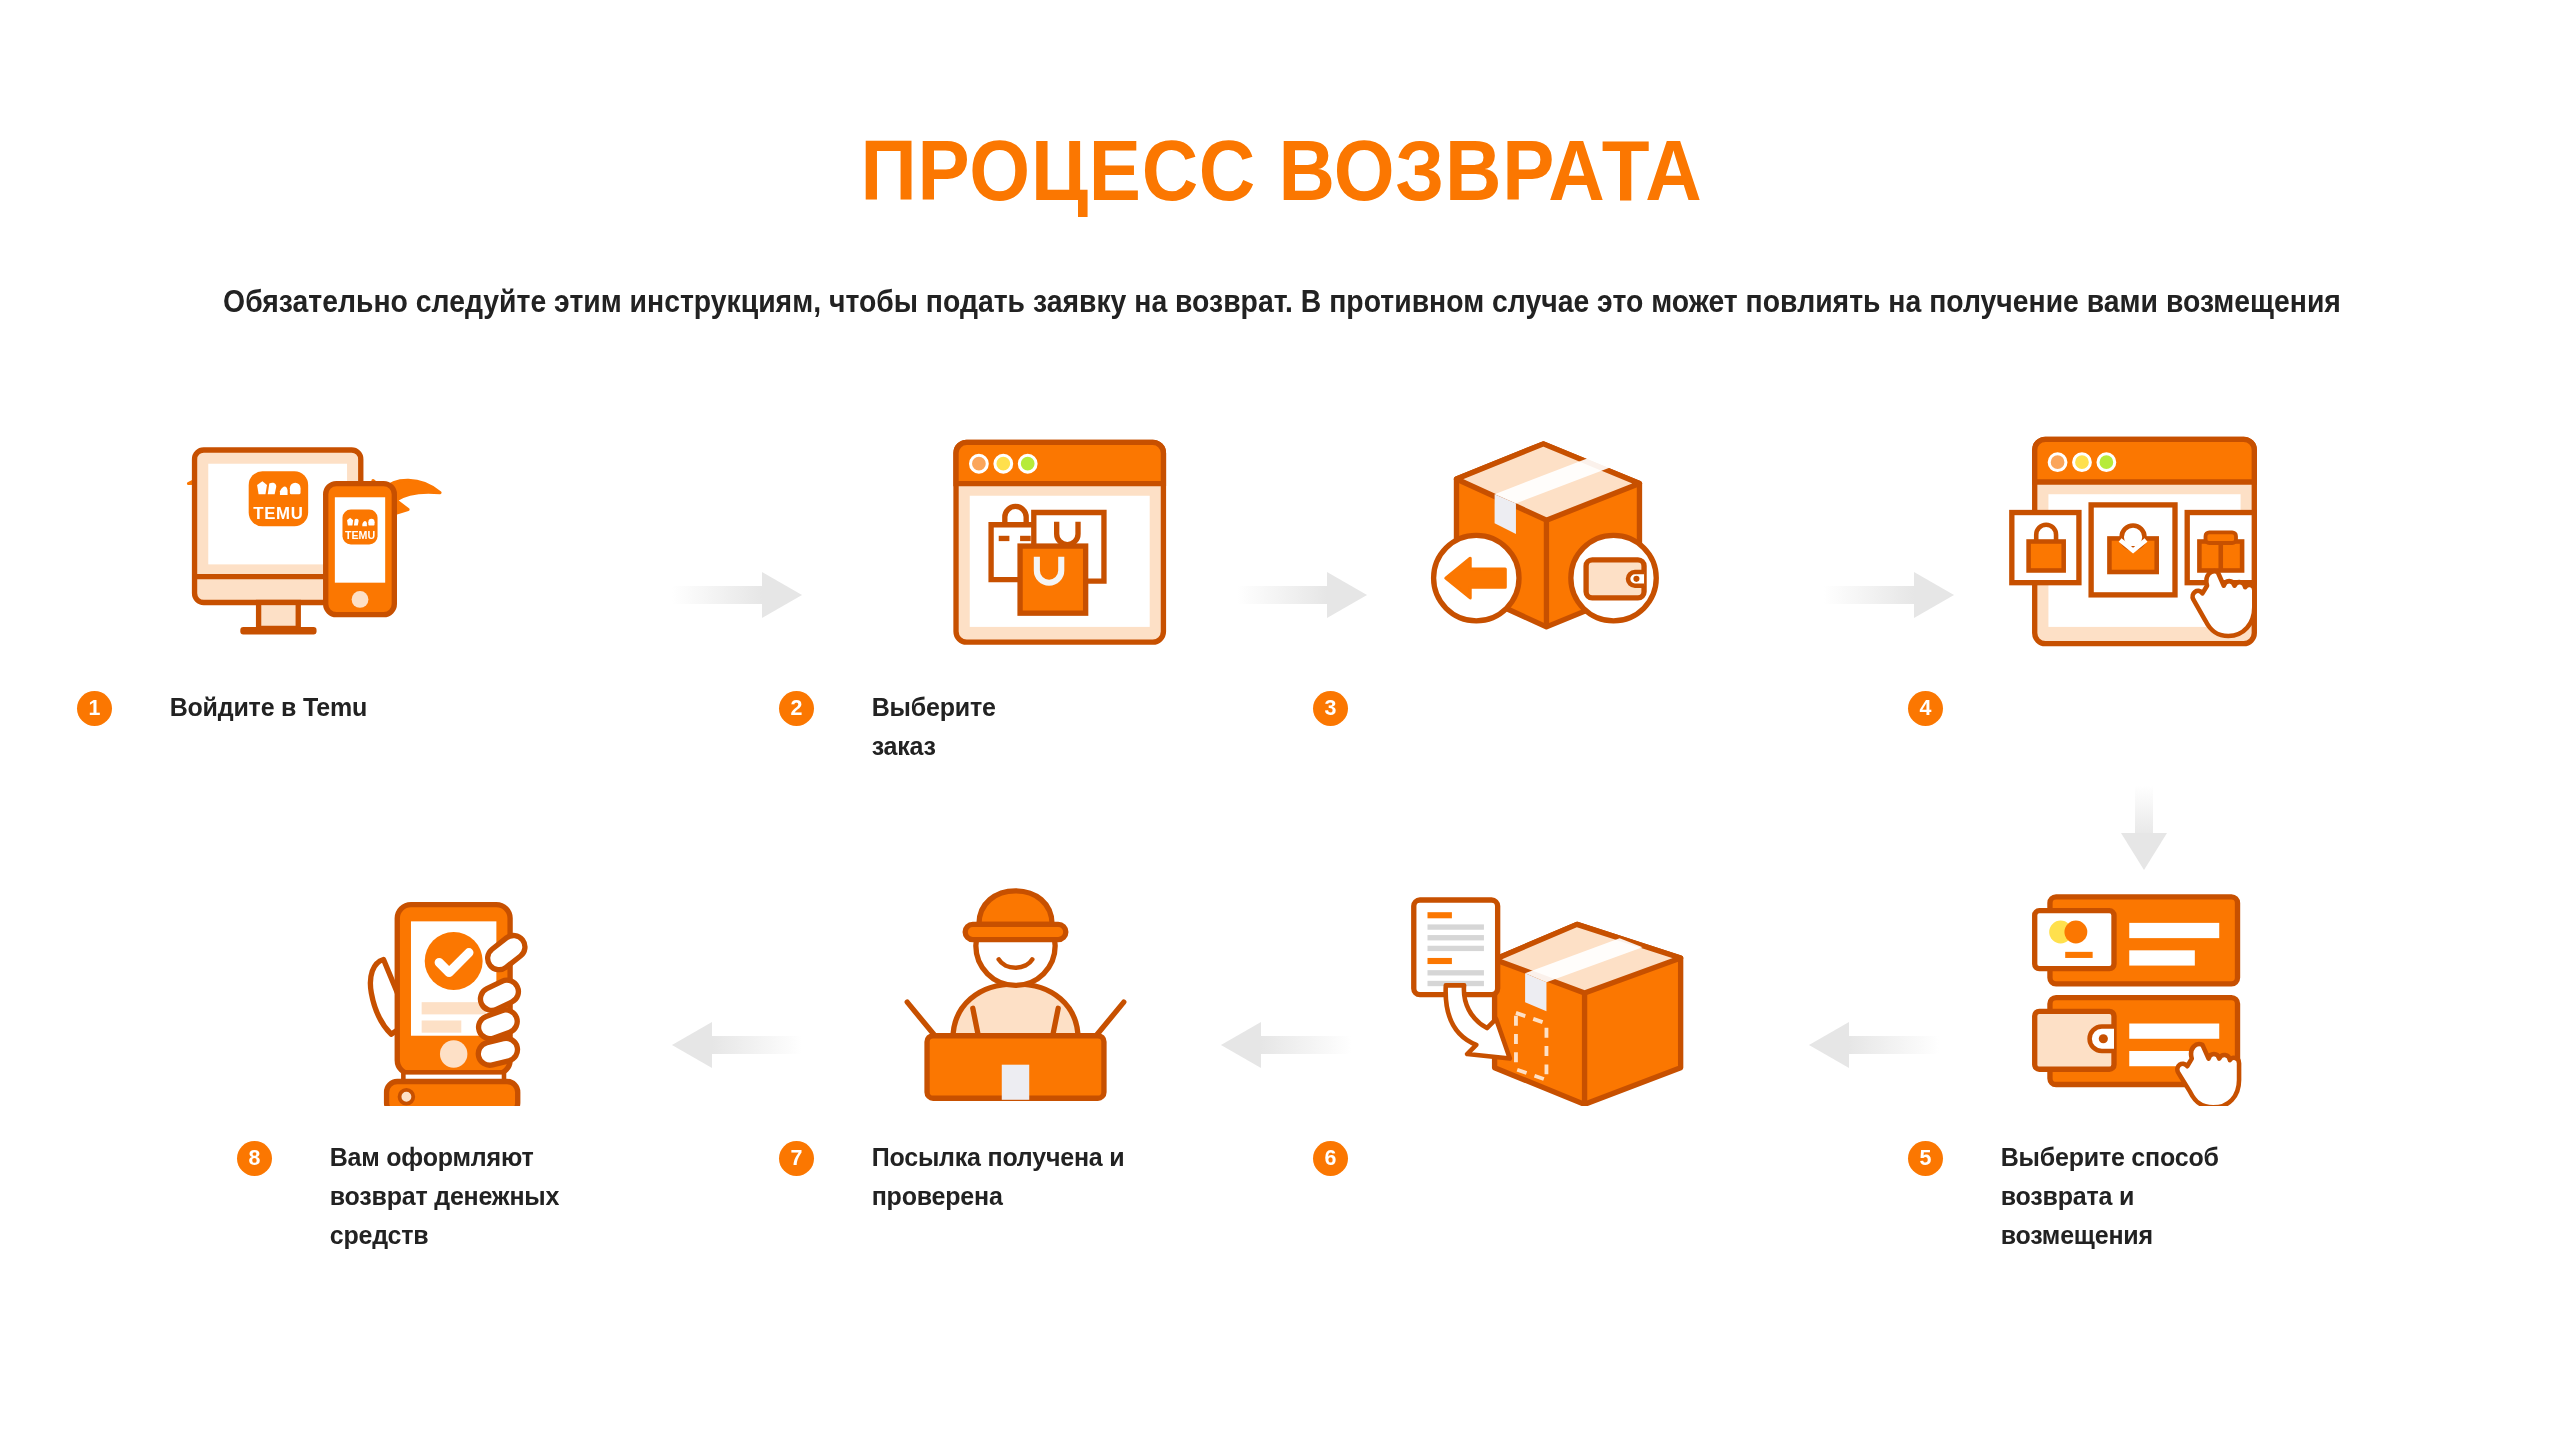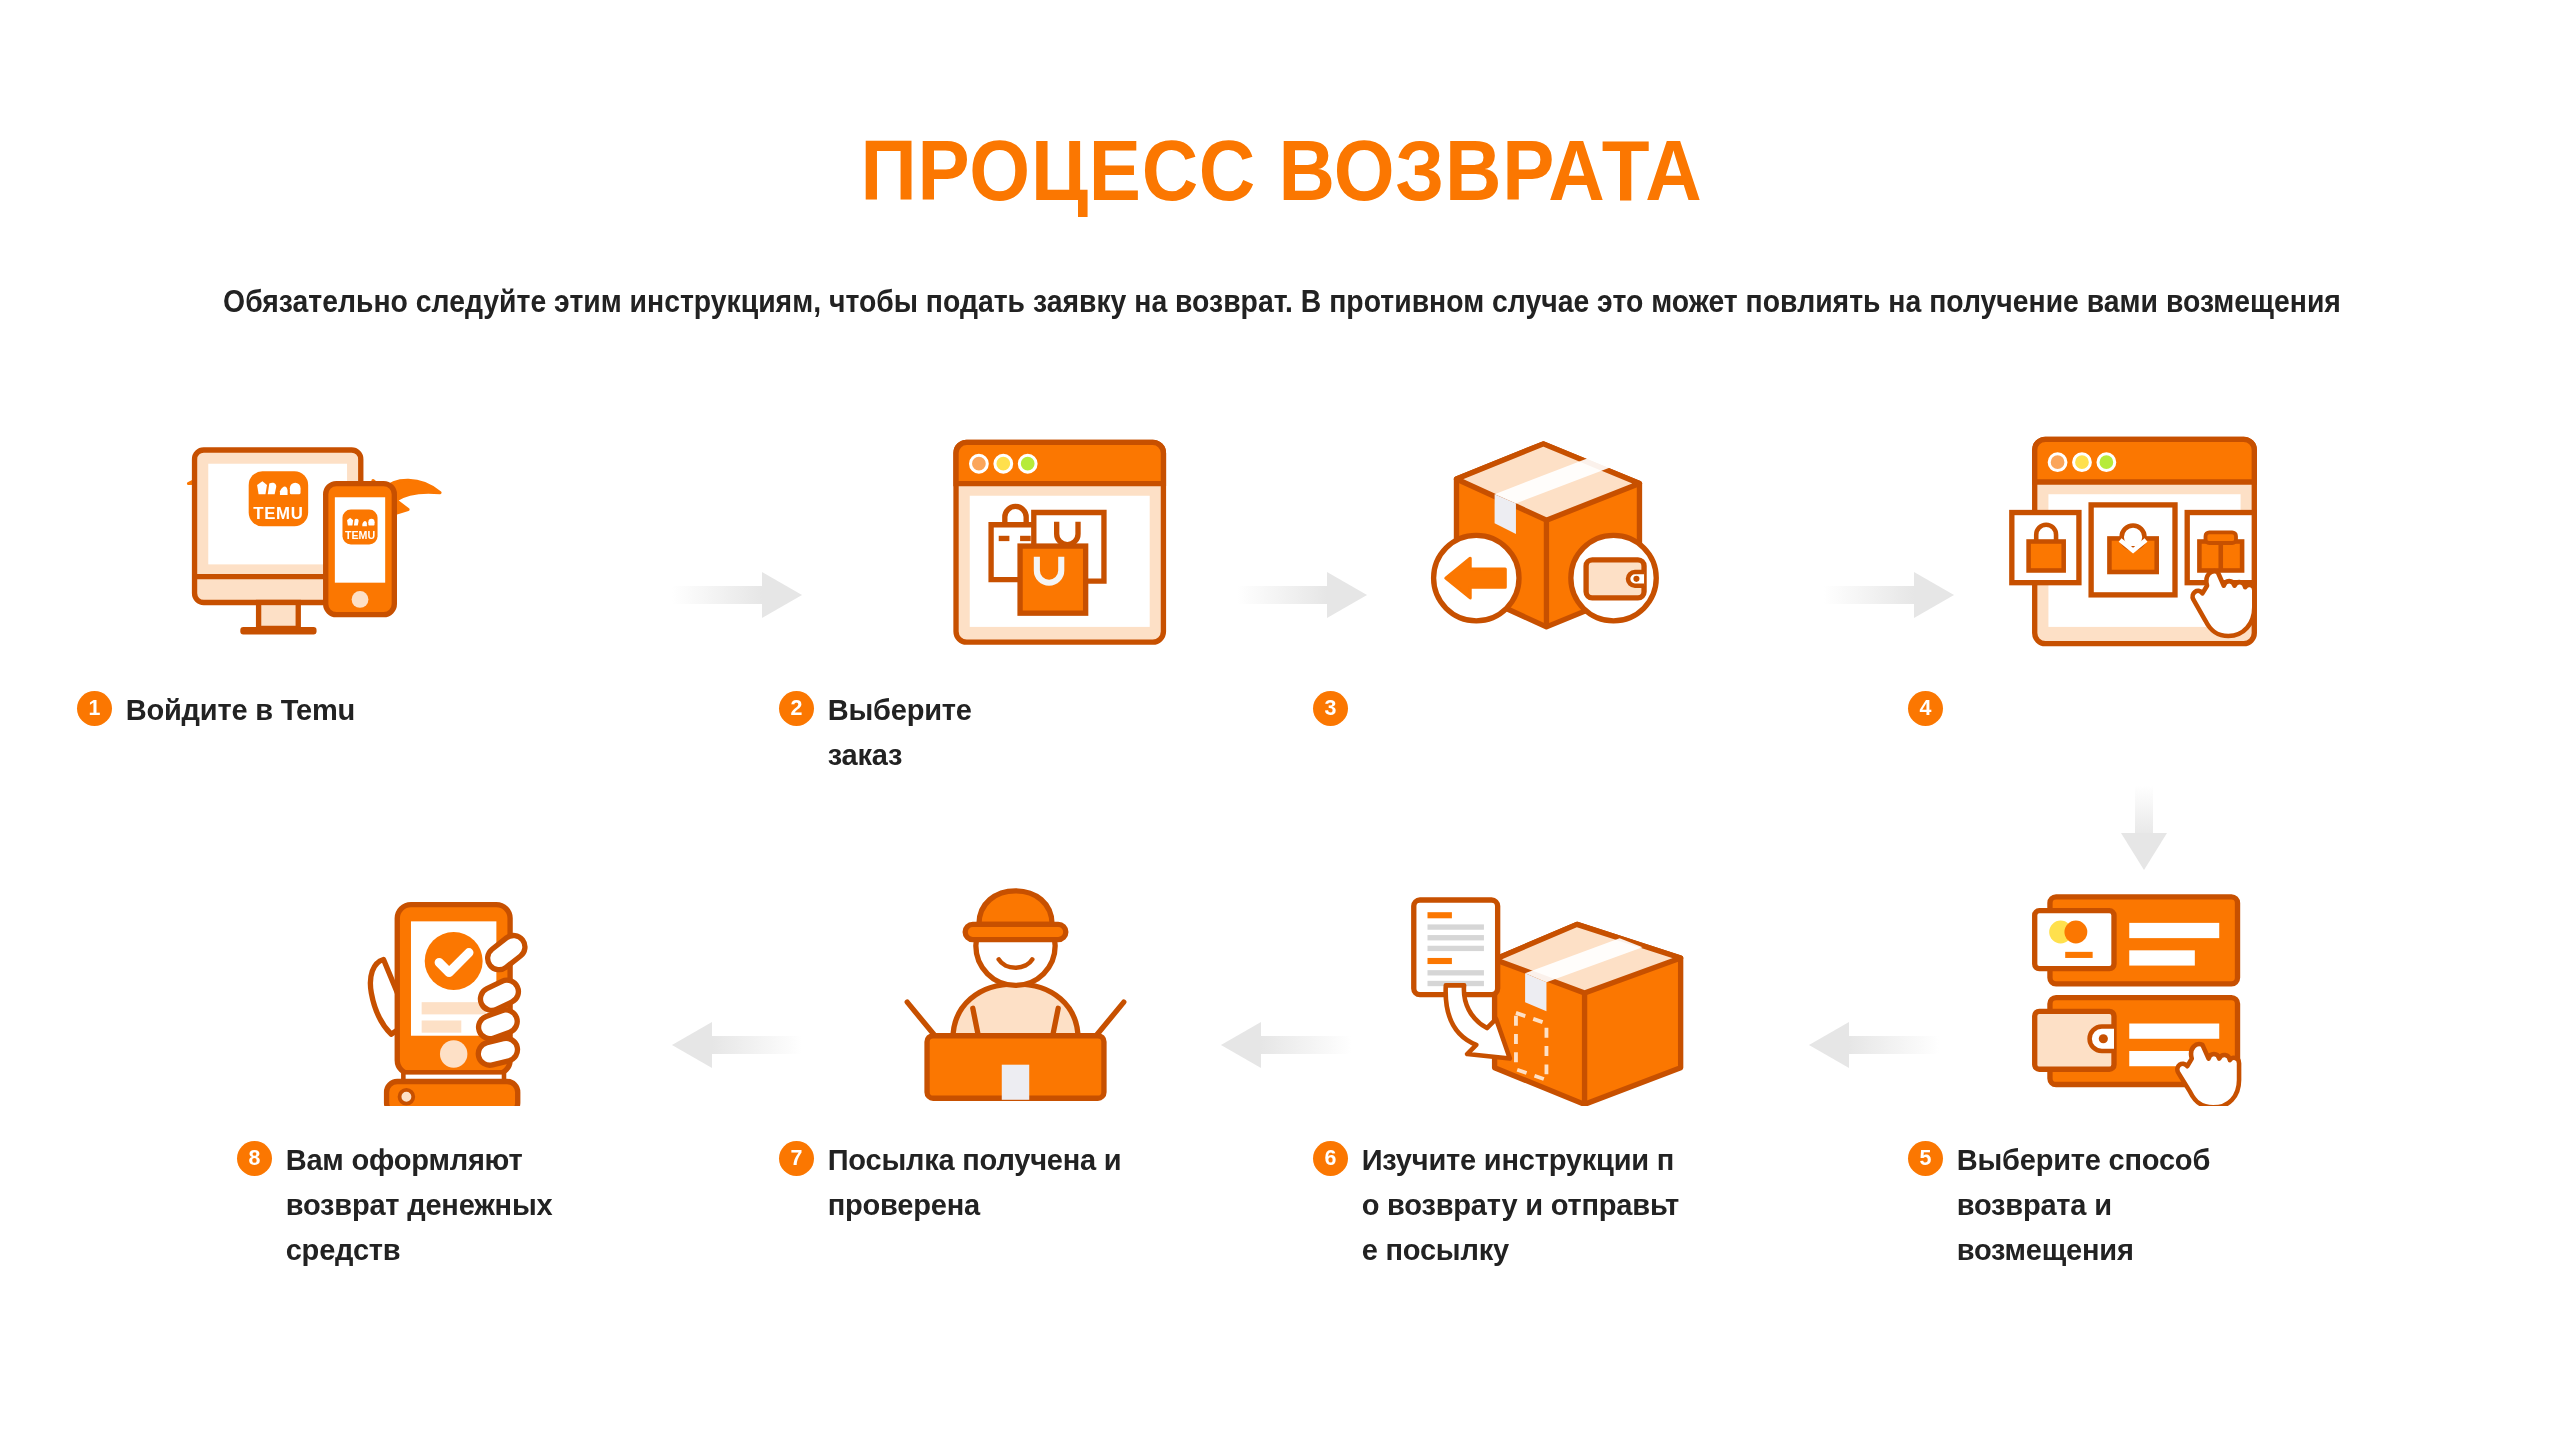--- a/index.html
+++ b/index.html
@@ -41,23 +41,24 @@
   .label-row { display: flex; align-items: flex-start; gap: 13.7px; margin-top: 32px; }
   .badge {
     flex: 0 0 auto;
     width: 35px; height: 35px; border-radius: 50%;
     background: #FB7701; color: #fff;
     font-size: 21.4px; font-weight: 700;
     display: flex; align-items: center; justify-content: center;
     margin-top: 3.1px;
   }
   .label-text {
-    font-size: 29px; font-weight: 700; color: #222222;
+    font-size: 25px; font-weight: 700; color: #222222;
     line-height: 1.55; letter-spacing: -0.2px;
     font-family: "Liberation Sans Narrow", "Liberation Sans", sans-serif;
+    margin-left: 44px;
   }
   .label-text span { display: block; white-space: nowrap; }
 
   
   .arrow-h {
     position: absolute; width: 130px; height: 46px;
   }
   .arrow-h .shaft {
     position: absolute; top: 13.7px; height: 18.3px; width: 90px;
   }
@@ -304,25 +305,20 @@
           <rect x="40" y="106" width="32" height="8" fill="#FB7701"></rect>
           <rect x="40" y="122" width="74" height="7" fill="#D6D6D6"></rect>
           <rect x="40" y="136" width="74" height="7" fill="#D6D6D6"></rect>
 
           <path d="M64 142 C62 182 74 208 104 220 L92 232 L148 238 L130 186 L118 198
                    C96 186 86 164 88 142 Z" fill="#ffffff" stroke="#C75000" stroke-width="6" stroke-linejoin="round"></path>
         </svg>
       </div>
       <div class="label-row">
         <div class="badge">6</div>
-        <div class="label-text">
-          <span>Изучите инструкции п</span>
-          <span>о возврату и отправьт</span>
-          <span>е посылку</span>
-        </div>
       </div>
     </div>
 
     <div class="arrow-h left" style="left:1205px; top:595px;">
       <div class="shaft"></div>
         <div class="head"></div>
     </div>
 
     <div class="step" style="left:763px; top:450px;">
       <div class="icon-box">

